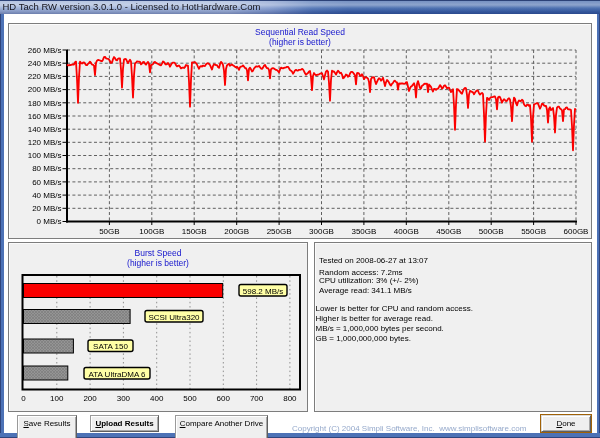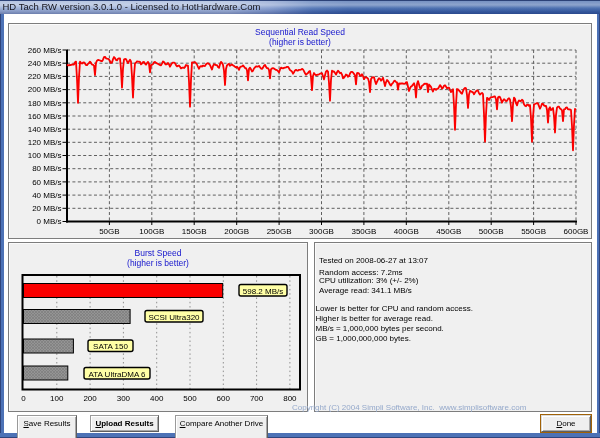--- a/index.html
+++ b/index.html
@@ -153,21 +153,21 @@
 
 <div class="il" style="left:319px;top:255.5px;">Tested on 2008-06-27 at 13:07</div>
 <div class="il" style="left:319px;top:268px;">Random access: 7.2ms</div>
 <div class="il" style="left:319px;top:275.5px;">CPU utilization: 3% (+/- 2%)</div>
 <div class="il" style="left:319px;top:285.5px;">Average read: 341.1 MB/s</div>
 <div class="il" style="left:315.5px;top:303.5px;">Lower is better for CPU and random access.</div>
 <div class="il" style="left:315.5px;top:313.5px;">Higher is better for average read.</div>
 <div class="il" style="left:315.5px;top:323.5px;">MB/s = 1,000,000 bytes per second.</div>
 <div class="il" style="left:315.5px;top:333.5px;">GB = 1,000,000,000 bytes.</div>
 
-<div class="il" style="left:292px;top:403px;color:#95a9cb;font-size:8px;">Copyright (C) 2004 Simpli Software, Inc.&nbsp; www.simplisoftware.com</div>
+<div class="il" style="left:292px;top:424px;color:#95a9cb;font-size:8px;">Copyright (C) 2004 Simpli Software, Inc.&nbsp; www.simplisoftware.com</div>
 
 <div class="btn" style="left:17px;top:415px;width:60px;height:34px;"><u>S</u>ave Results</div>
 <div class="btn" style="left:90px;top:415px;width:69px;height:17px;font-weight:bold;"><u>U</u>pload Results</div>
 <div class="btn" style="left:175px;top:415px;width:93px;height:35px;"><u>C</u>ompare Another Drive</div>
 <div class="abs" style="left:540px;top:414px;width:52px;height:19px;border:1px solid #a16207;background:#a16207;">
 <div class="btn" style="left:0;top:0;width:50px;height:17px;border-color:#dadada #5f5f5f #5f5f5f #dadada;"><u>D</u>one</div>
     </div>
 </div>
 
 </body></html>

